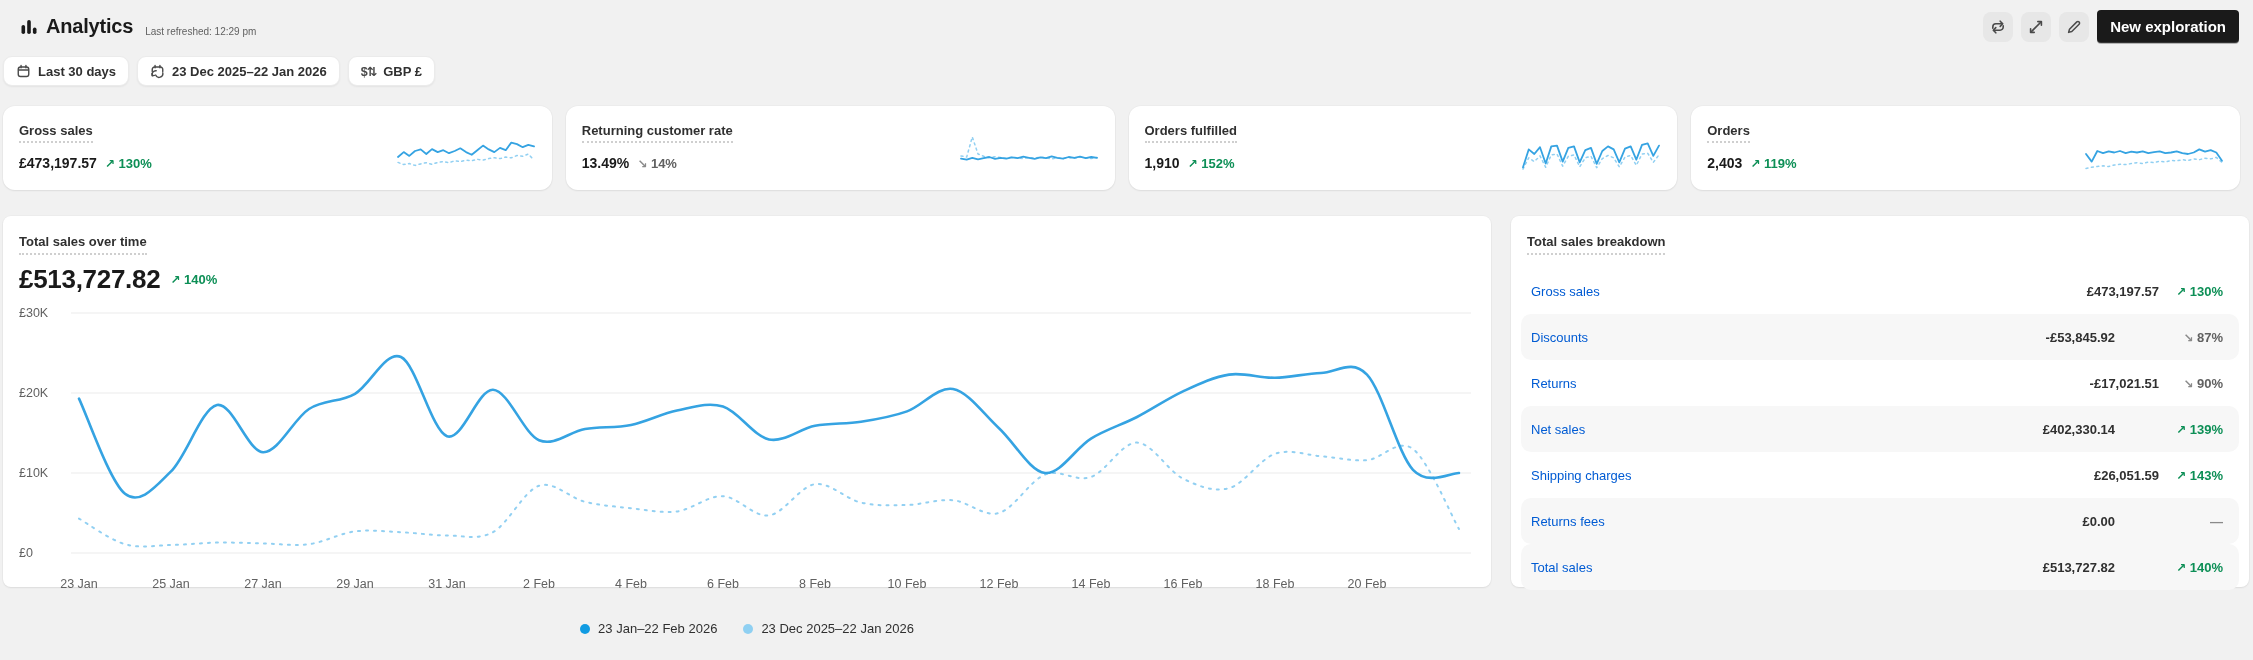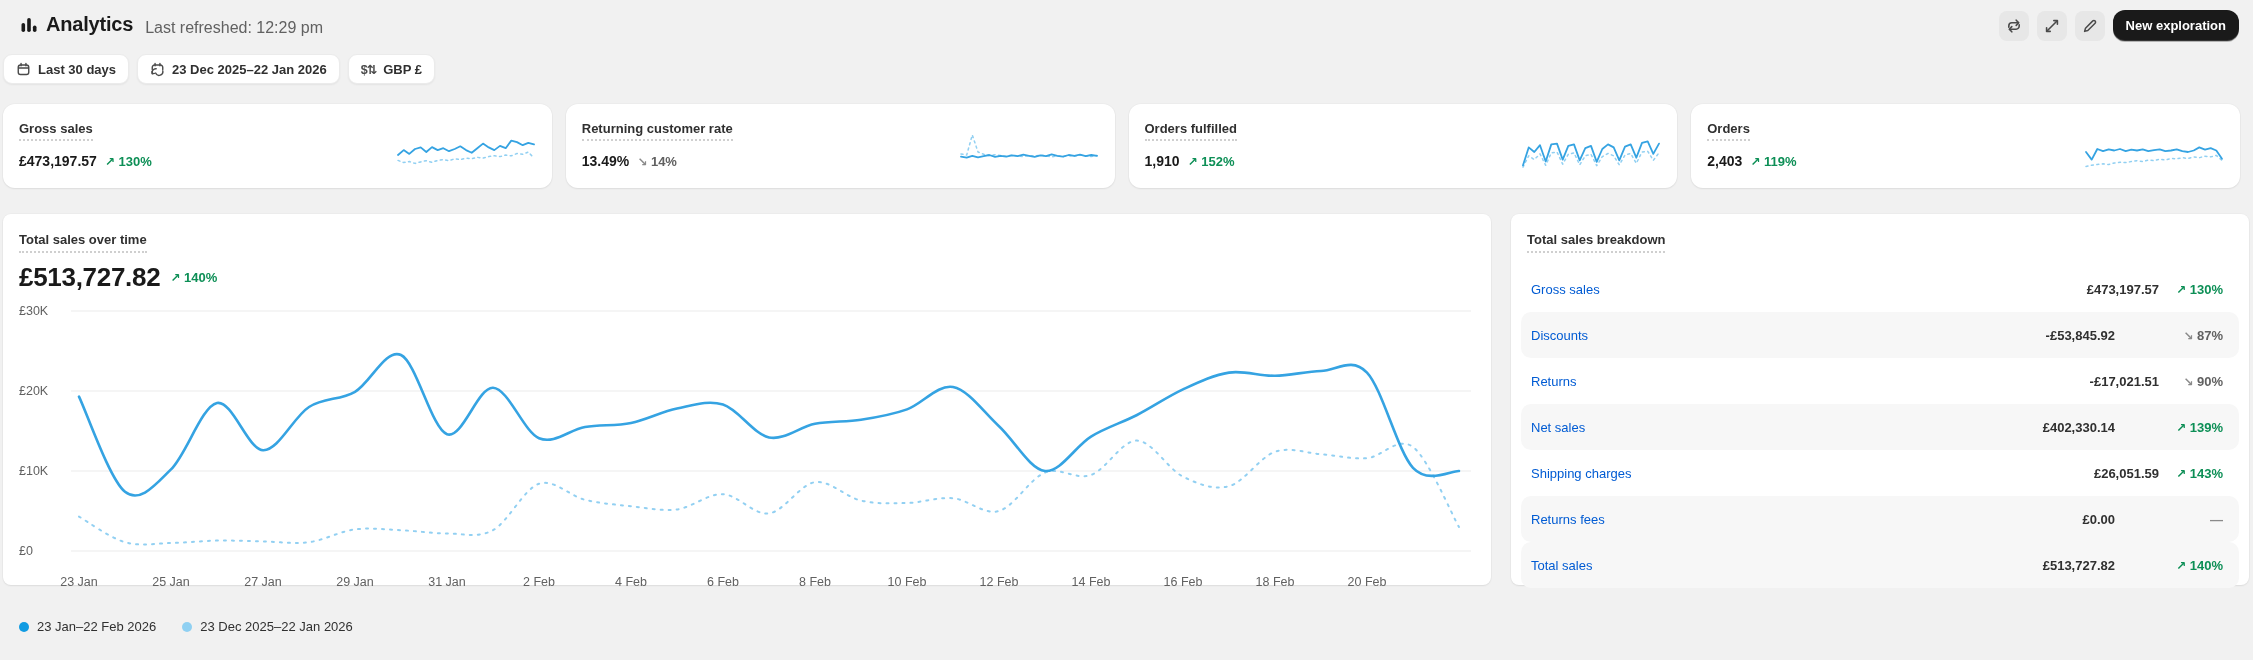--- a/index.html
+++ b/index.html
@@ -8,29 +8,29 @@
     background:#f1f1f1;
     font-family:"Liberation Sans","DejaVu Sans",sans-serif;
     color:#303030;
     -webkit-font-smoothing:antialiased;
   }
   
   .header { display:flex; align-items:center; justify-content:space-between; padding:10px 14px 0 20px; }
   .header-left { display:flex; align-items:baseline; gap:12px; }
   .title-wrap { display:flex; align-items:center; gap:8px; }
   .page-title { font-size:20px; font-weight:700; color:#1a1a1a; letter-spacing:-.2px; }
-  .refreshed { font-size:16px; color:#616161; position:relative; top:-1px; }
+  .refreshed { font-size:10px; color:#616161; position:relative; top:-1px; }
   .header-actions { display:flex; align-items:center; gap:8px; }
   .icon-btn {
     width:30px; height:30px; border-radius:8px; background:#e7e7e7; border:none;
     display:flex; align-items:center; justify-content:center; color:#4a4a4a; cursor:pointer;
   }
   .primary-btn {
-    background:#1a1a1a; color:#fff; font-size:13px; font-weight:600; border:none;
-    border-radius:12px; padding:8px 13px; cursor:pointer;
+    background:#1a1a1a; color:#fff; font-size:15px; font-weight:600; border:none;
+    border-radius:4px; padding:8px 13px; cursor:pointer;
     box-shadow:inset 0 -1px 0 rgba(255,255,255,.12), 0 1px 0 rgba(0,0,0,.25);
     font-family:inherit;
   }
   
   .chips { display:flex; gap:8px; margin:13px 0 0 3px; }
   .chip {
     display:flex; align-items:center; gap:7px; background:#fff; border:1px solid #ebebeb;
     border-radius:9px; padding:0 12px; height:30px; font-size:13px; font-weight:600; color:#303030;
     box-shadow:0 1px 2px rgba(0,0,0,.06); cursor:pointer;
   }
@@ -55,21 +55,21 @@
   .chg.neu .arr { color:#8a8a8a; }
   .chg.dash { color:#8a8a8a; font-weight:600; }
   
   .main { display:flex; gap:20px; margin:26px 4px 0 3px; }
   .panel { background:#fff; border-radius:8px; box-shadow:0 1px 2px rgba(0,0,0,.07), 0 0 0 1px rgba(0,0,0,.02); height:371px; }
   .chart-panel { width:1488px; padding:16px 16px 8px; }
   .panel-title { display:inline-block; font-size:13px; font-weight:650; color:#303030;
     border-bottom:2px dotted #cfcfcf; padding-bottom:4px; cursor:default; }
   .chart-value-row { display:flex; align-items:center; gap:10px; margin-top:9px; }
   .chart-value { font-size:26px; font-weight:700; color:#1a1a1a; letter-spacing:-.3px; }
-  .legend { display:flex; justify-content:flex-start; gap:26px; margin-top:2px; }
+  .legend { display:flex; justify-content:center; gap:26px; margin-top:2px; }
   .legend-item { display:flex; align-items:center; gap:8px; font-size:13px; color:#303030; }
   .legend-dot { width:10px; height:10px; border-radius:50%; }
   
   .breakdown-panel { flex:1; padding:16px 10px 12px 10px; }
   .breakdown-panel .panel-title { margin-left:6px; }
   .rows { margin-top:13px; }
   .brow { display:flex; align-items:center; height:46px; padding:0 16px 0 10px; border-radius:10px; }
   .brow.alt { background:#f7f7f7;gap:44px; }
   .brow-label { font-size:13px; color:#005bd3; cursor:pointer; }
   .brow-value { margin-left:auto; font-size:13px; font-weight:700; color:#303030; }

